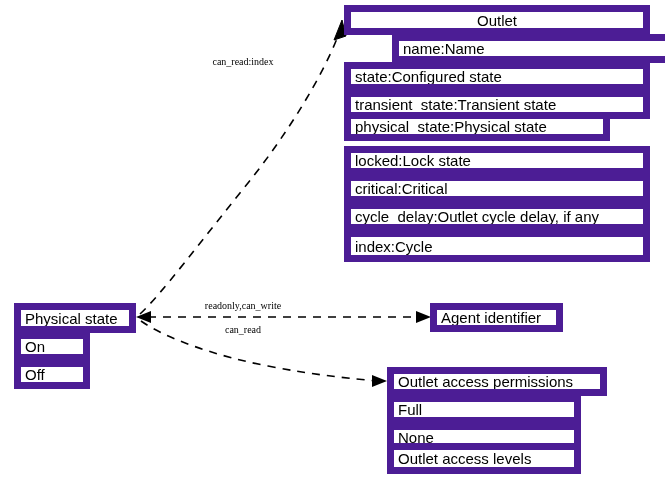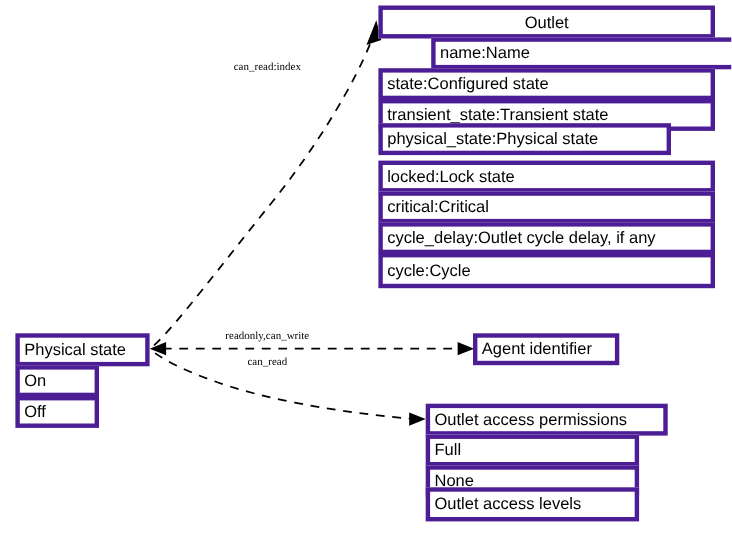--- a/index.html
+++ b/index.html
@@ -18,21 +18,21 @@
   }
 
   
   .node {
     position: absolute;
     box-sizing: border-box;
   }
   .cell {
     position: absolute;
     box-sizing: border-box;
-    border: 4px solid #4c1d95;
+    border: 7px solid #4c1d95;
     background: #ffffff;
     color: #000000;
     font-family: "Liberation Sans", sans-serif;
     font-size: 15px;
     line-height: 1;
     display: flex;
     align-items: center;
     white-space: nowrap;
     overflow: hidden;
   }
@@ -94,21 +94,21 @@
 
   <div class="node">
     <div class="cell title" style="left:344px; top:5px; width:306px; height:30px;">Outlet</div>
     <div class="cell row" style="left:344px; top:34px; width:306px; height:29px;margin-left:48px;">name:Name</div>
     <div class="cell row" style="left:344px; top:62px; width:306px; height:29px;">state:Configured state</div>
     <div class="cell row" style="left:344px; top:90px; width:306px; height:29px;">transient_state:Transient state</div>
     <div class="cell row" style="left:344px; top:112px; width:266px; height:29px;">physical_state:Physical state</div>
     <div class="cell row" style="left:344px; top:146px; width:306px; height:29px;">locked:Lock state</div>
     <div class="cell row" style="left:344px; top:174px; width:306px; height:29px;">critical:Critical</div>
     <div class="cell row" style="left:344px; top:202px; width:306px; height:29px;">cycle_delay:Outlet cycle delay, if any</div>
-    <div class="cell row" style="left:344px; top:230px; width:306px; height:32px;">cycle:Cycle</div>
+    <div class="cell row" style="left:344px; top:230px; width:306px; height:32px;">index:Cycle</div>
   </div>
 
   <div class="node">
     <div class="cell row" style="left:14px; top:303px; width:122px; height:30px;">Physical state</div>
     <div class="cell row" style="left:14px; top:332px; width:76px; height:29px;">On</div>
     <div class="cell row" style="left:14px; top:360px; width:76px; height:29px;">Off</div>
   </div>
 
   <div class="node">
     <div class="cell row" style="left:430px; top:303px; width:133px; height:29px;">Agent identifier</div>

